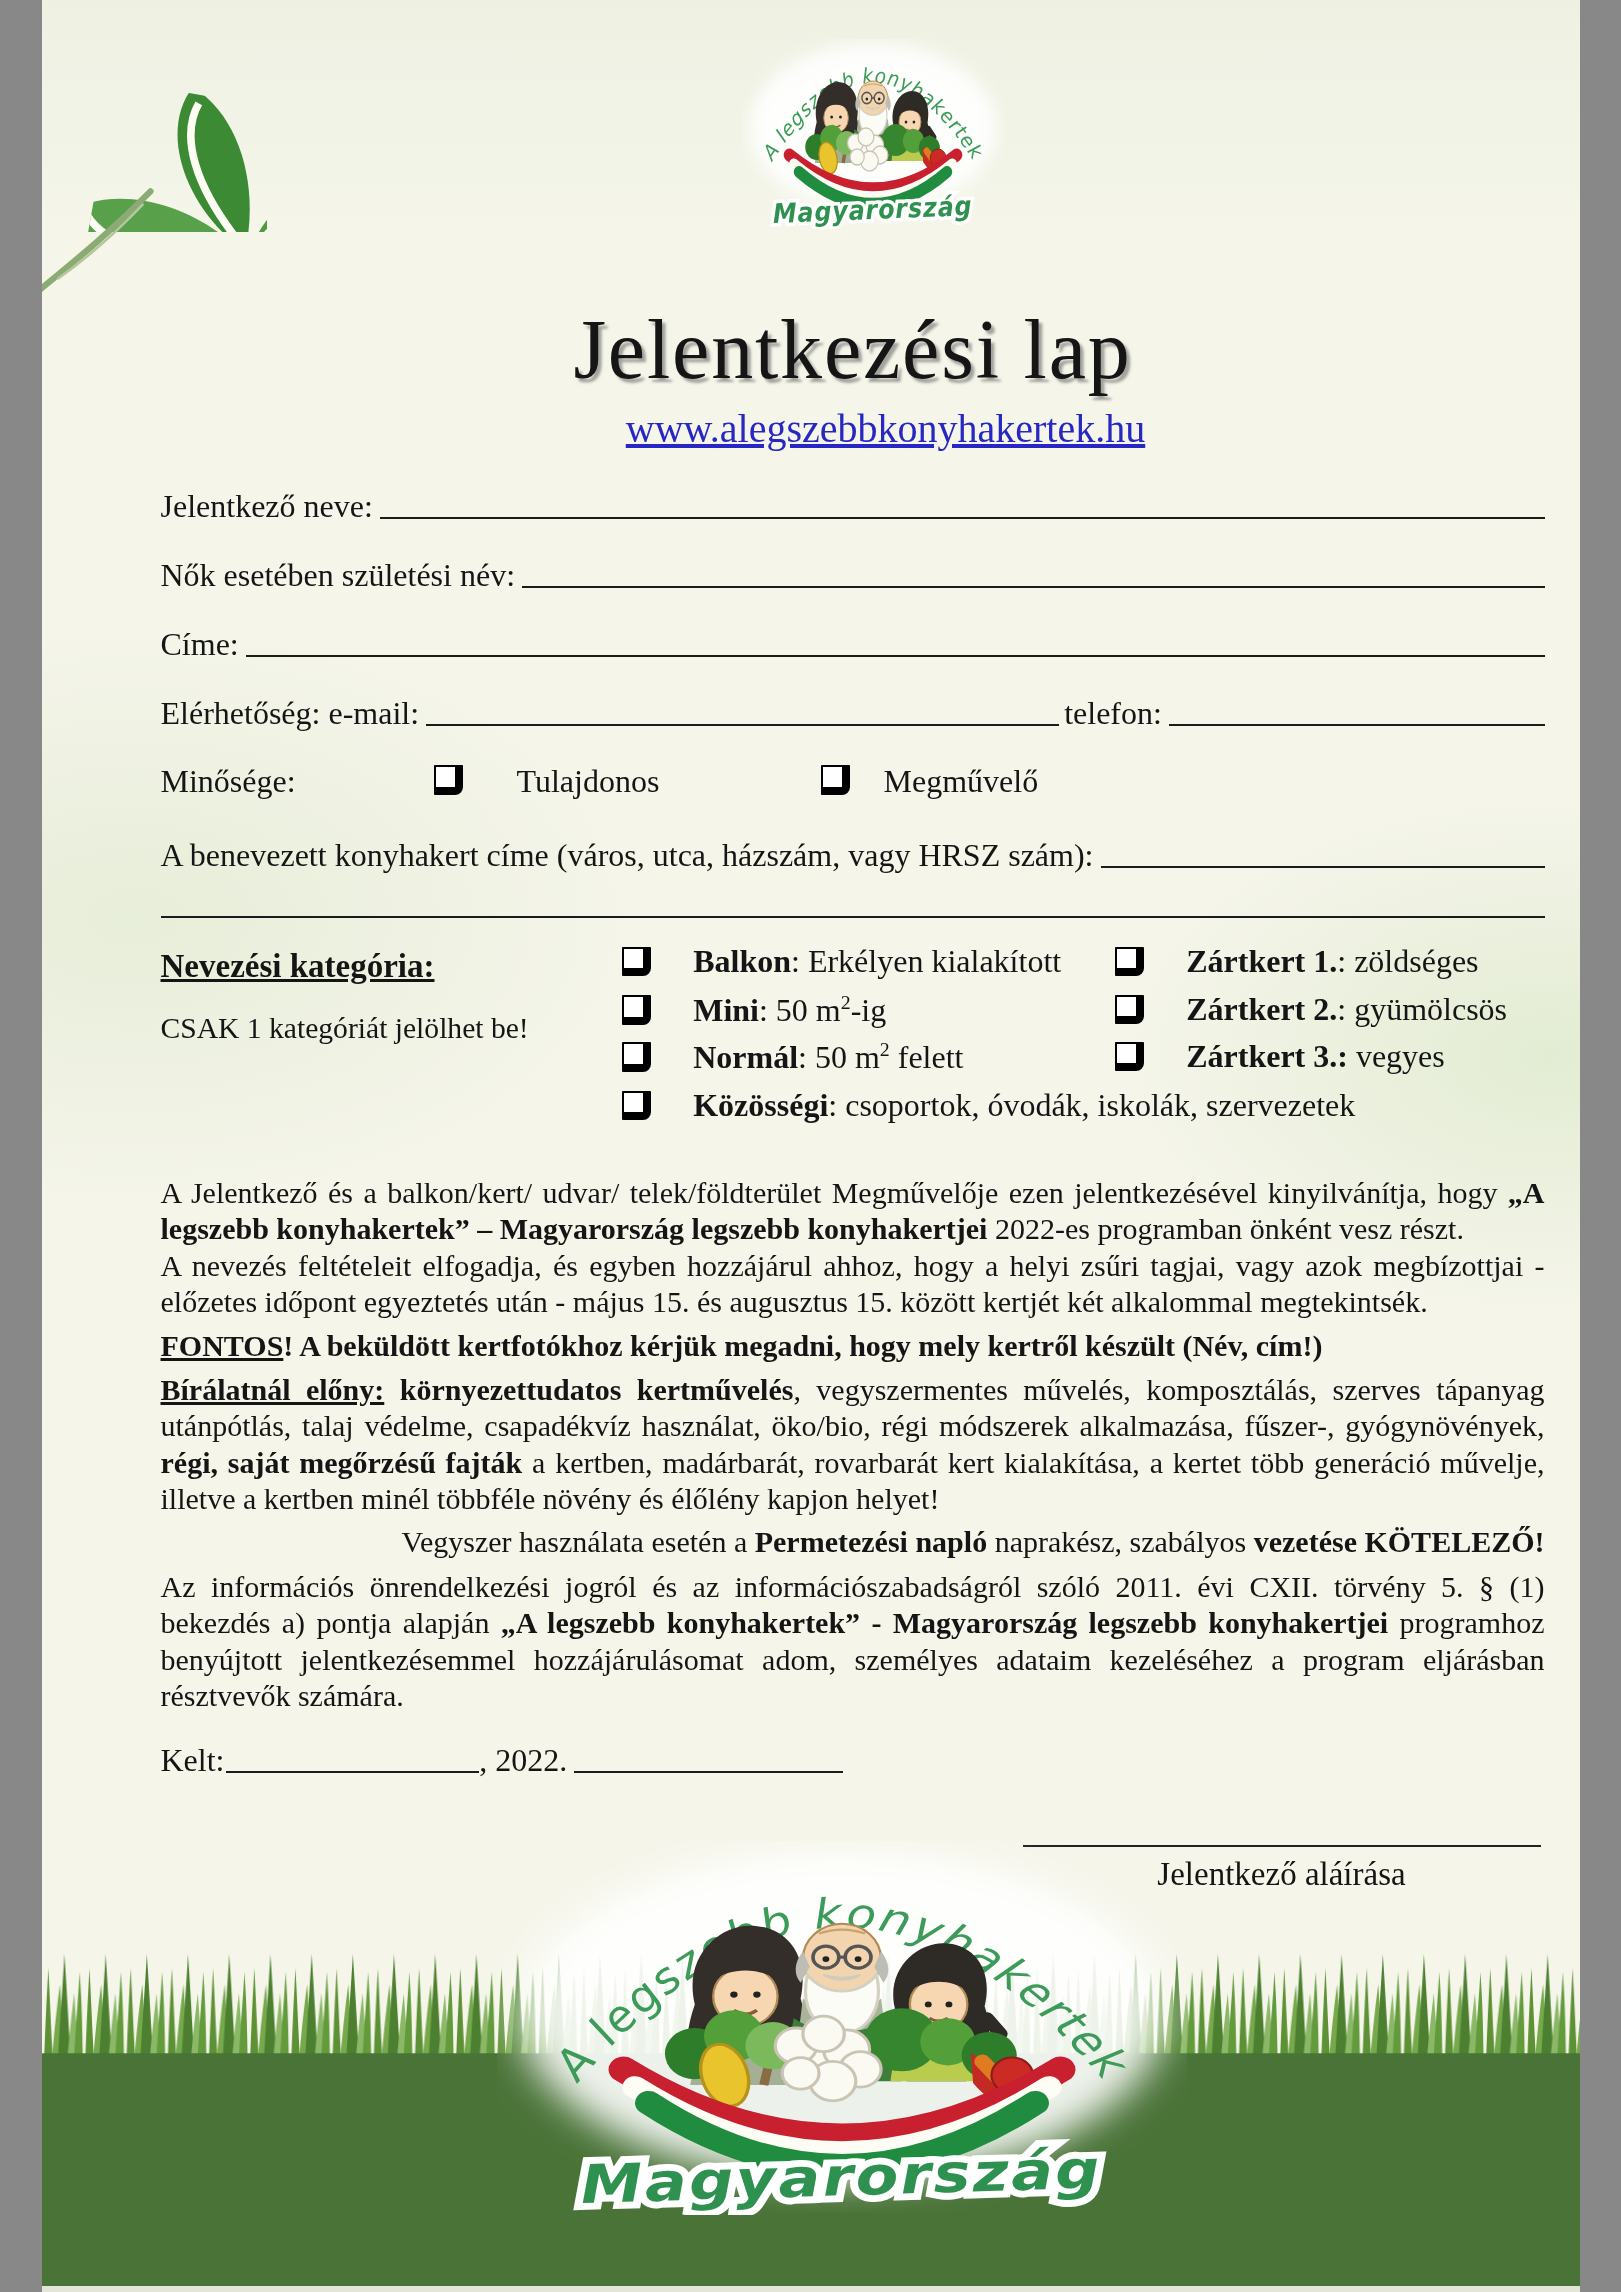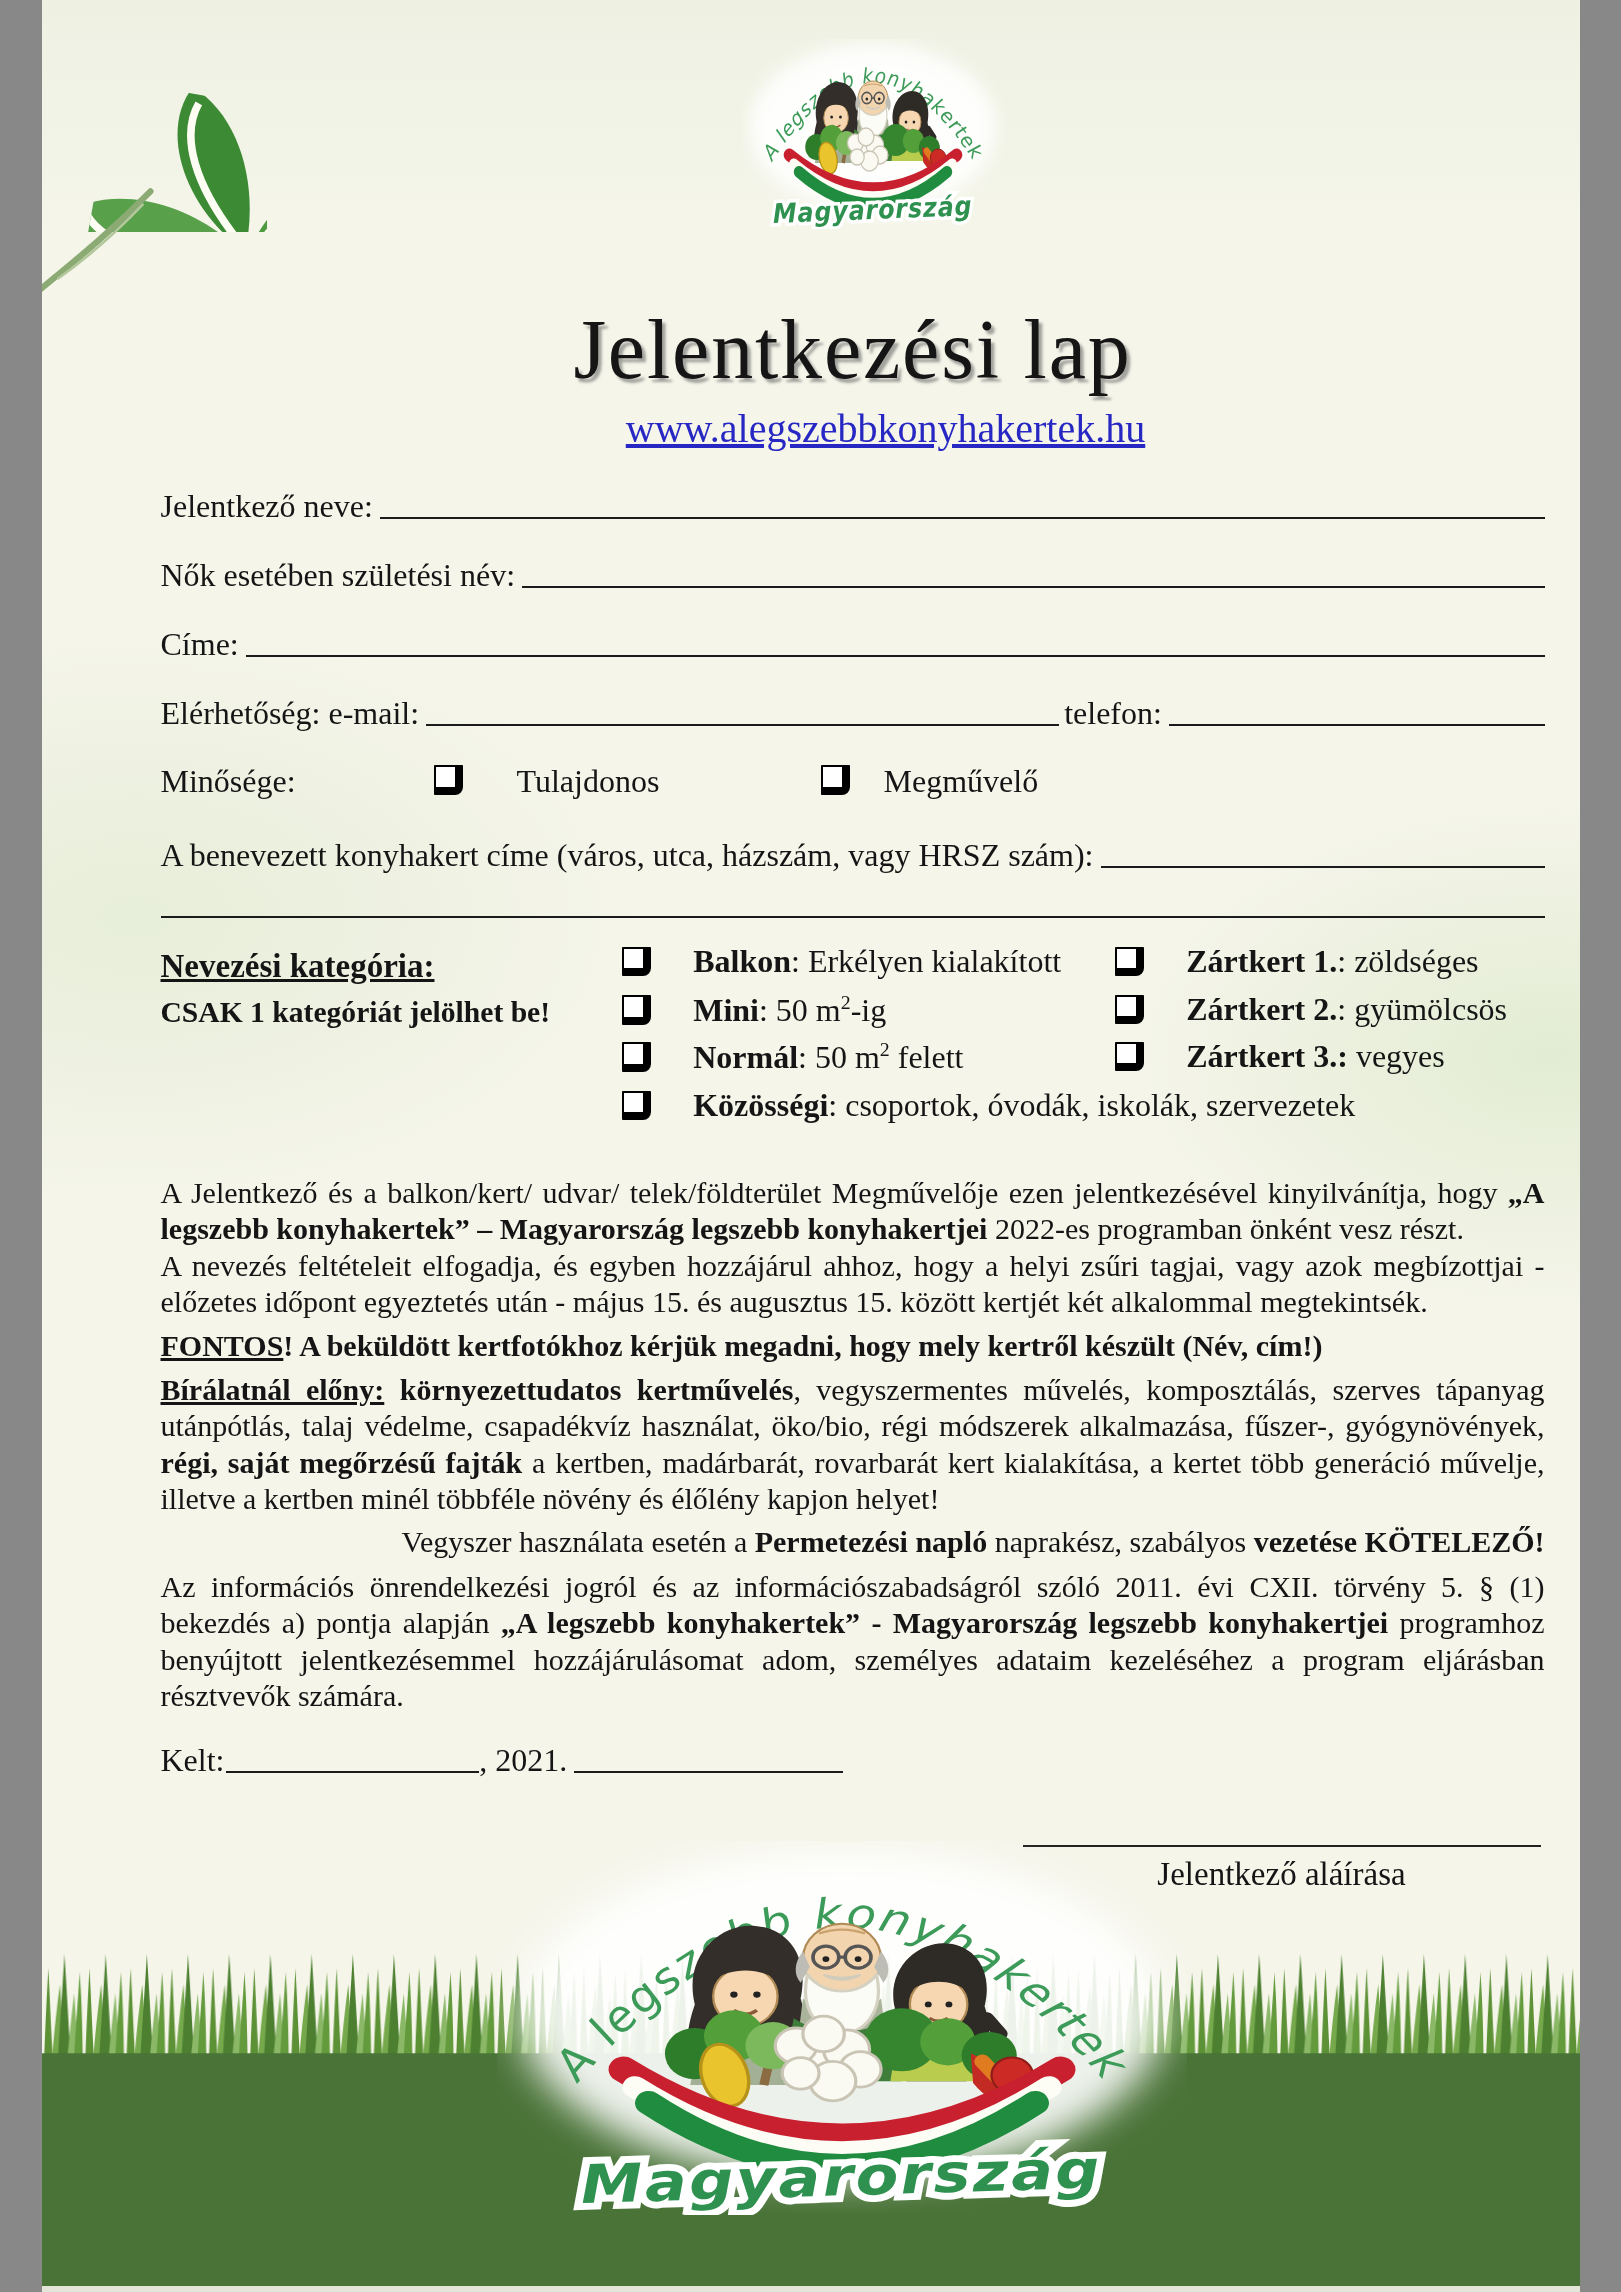--- a/index.html
+++ b/index.html
@@ -20,21 +20,21 @@
   .url a{font-size:40px;color:#2727c4;text-decoration:underline;cursor:pointer;}
   .frow{display:flex;align-items:flex-end;left:119px;width:1384px;height:43px;}
   .wl{flex:1;border-bottom:2.7px solid #1b1b1b;margin:0 0 6.3px 7.2px;height:27px;}
   .wl.fixed{flex:none;}
   .cb{display:inline-block;width:19.7px;height:19.7px;background:#fff;border:2.7px solid #000;
       border-right-width:8px;border-bottom-width:8px;border-radius:0.9px 0.9px 8px 0.9px;}
   .qitem{position:absolute;bottom:1.8px;}
   .cat-row{position:absolute;display:flex;align-items:center;}
   .cat-row .cat-label{margin-left:42px;font-size:32px;white-space:nowrap;}
   .cat-head{font-size:33px;font-weight:bold;text-decoration:underline;white-space:nowrap;}
-  .cat-note{font-size:29.6px;font-weight:bold;white-space:nowrap;}
+  .cat-note{font-size:29.6px;font-weight:normal;white-space:nowrap;margin-top:16px;}
   .para{left:119px;width:1384px;font-size:30px;line-height:1.21;text-align:justify;}
   .para.center{text-align:right;}
   .sig-line{left:981px;top:1806px;width:518px;height:39px;border-bottom:2.7px solid #222;}
   .sig-label{left:981px;top:1856px;width:518px;text-align:center;font-size:33px;}
   .grass{left:0;top:1943px;}
   .green-band{left:0;top:2054px;width:1622px;height:232px;background:#4a7338;}
   .page-edge{left:0;top:2286px;width:1622px;height:7.2px;background:#e2e5d7;}
   .logo-top{left:699px;top:39px;}
   .logo-bottom{left:455px;top:1841px;z-index:5;}
   .flower-tl{left:-79px;top:-72px;}
@@ -273,21 +273,21 @@
     <div><span>A nevezés feltételeit elfogadja, és egyben hozzájárul ahhoz, hogy a helyi zsűri tagjai, vagy azok megbízottjai - előzetes időpont egyeztetés után - május 15. és augusztus 15. között kertjét két alkalommal megtekintsék.</span></div>
   </div>
   <div class="abs para" style="top:1328px"><span class="b u">FONTOS</span><span class="b">! A beküldött kertfotókhoz kérjük megadni, hogy mely kertről készült (Név, cím!)</span></div>
   <div class="abs para" style="top:1372px"><span class="b u">Bírálatnál előny:</span><span class="b"> </span><span class="b">környezettudatos kertművelés</span><span>, vegyszermentes művelés, komposztálás, szerves tápanyag utánpótlás, talaj védelme, csapadékvíz használat, öko/bio, régi módszerek alkalmazása, fűszer-, gyógynövények, </span><span class="b i">régi, saját megőrzésű fajták</span><span> a kertben, madárbarát, rovarbarát kert kialakítása, a kertet több generáció művelje, illetve a kertben minél többféle növény és élőlény kapjon helyet!</span></div>
   <div class="abs para center" style="top:1524px"><span>Vegyszer használata esetén a </span><span class="b">Permetezési napló</span><span> naprakész, szabályos </span><span class="b">vezetése KÖTELEZŐ!</span></div>
   <div class="abs para" style="top:1569px"><span>Az információs önrendelkezési jogról és az információszabadságról szóló 2011. évi CXII. törvény 5. § (1) bekezdés a) pontja alapján </span><span class="b i">„A legszebb konyhakertek” - Magyarország legszebb konyhakertjei</span><span> programhoz benyújtott jelentkezésemmel hozzájárulásomat adom, személyes adataim kezeléséhez a program eljárásban résztvevők számára.</span></div>
 
   <div class="abs frow" style="top:1736px;width:681px">
     <span class="lbl">Kelt:</span>
     <span class="wl fixed" style="width:253px;margin-left:1.8px"></span>
-    <span class="lbl">, 2021.</span>
+    <span class="lbl">, 2022.</span>
     <span class="wl fixed" style="width:269px"></span>
   </div>
 
   <div class="abs sig-line"></div>
   <div class="abs sig-label">Jelentkező aláírása</div>
 
 </div>
 
 
 </body></html>

